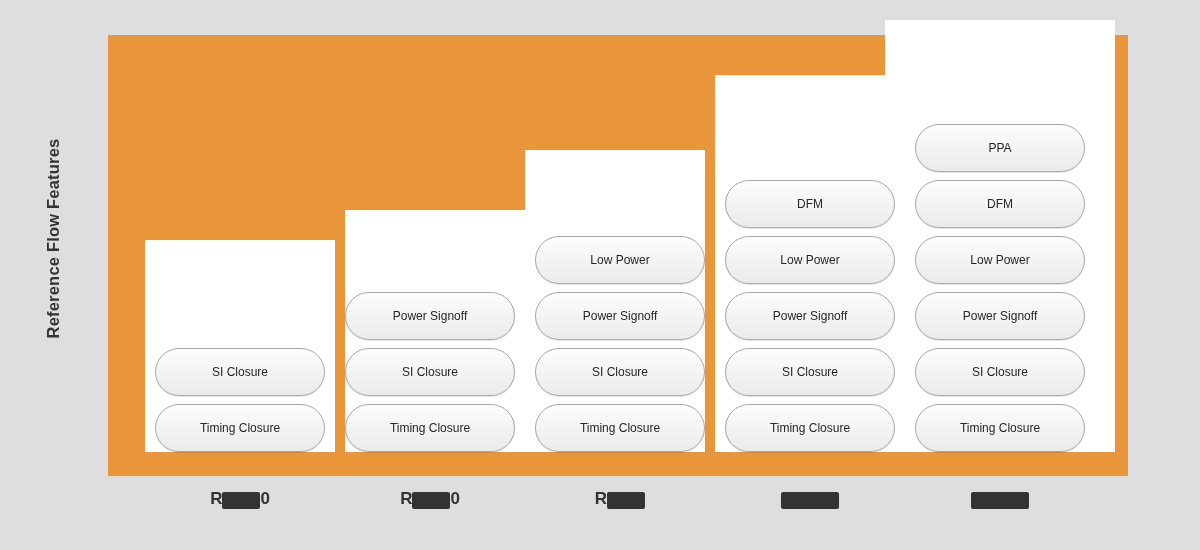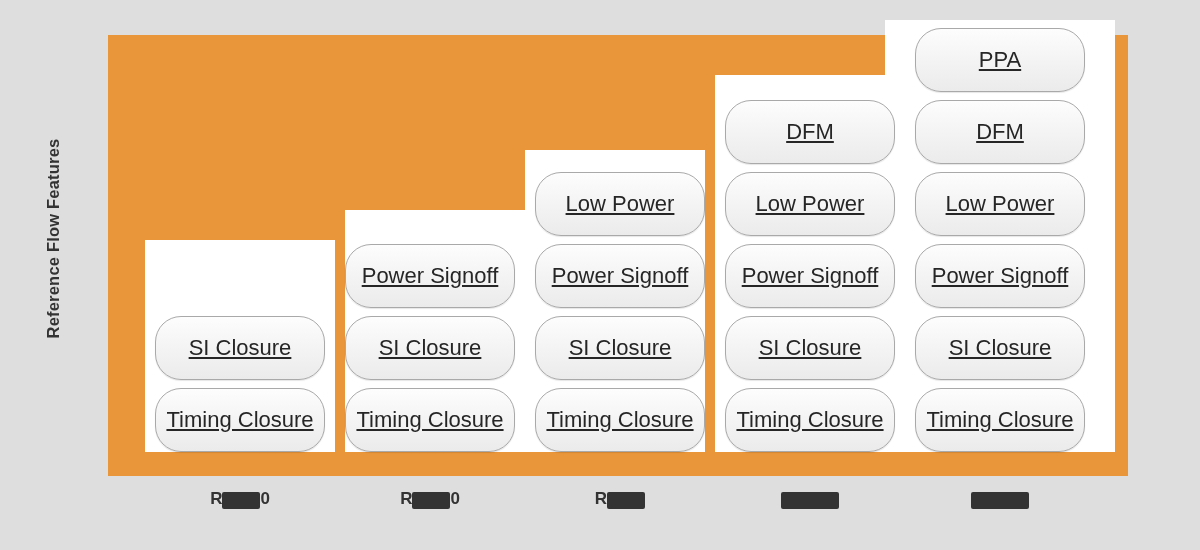--- a/index.html
+++ b/index.html
@@ -60,33 +60,32 @@
 
   .col-pills {
     position: absolute;
     display: flex;
     flex-direction: column-reverse;
     gap: 8px;
     align-items: stretch;
   }
 
   .pill {
-    height: 64px;
+    height: 48px;
     border: 1px solid #a9a9a9;
     border-radius: 26px;
     background: linear-gradient(180deg, #fdfdfd 0%, #f4f4f4 48%, #ebebeb 100%);
     box-shadow: 0 1px 1px rgba(0,0,0,0.10);
     display: flex;
     align-items: center;
     justify-content: center;
-    font-size: 22px;
+    font-size: 12px;
     color: #262626;
     box-sizing: border-box;
     white-space: nowrap;
-    text-decoration: underline;
   }
 
   
   .xtick {
     position: absolute;
     top: 486px;
     height: 26px;
     display: flex;
     align-items: center;
     justify-content: center;

